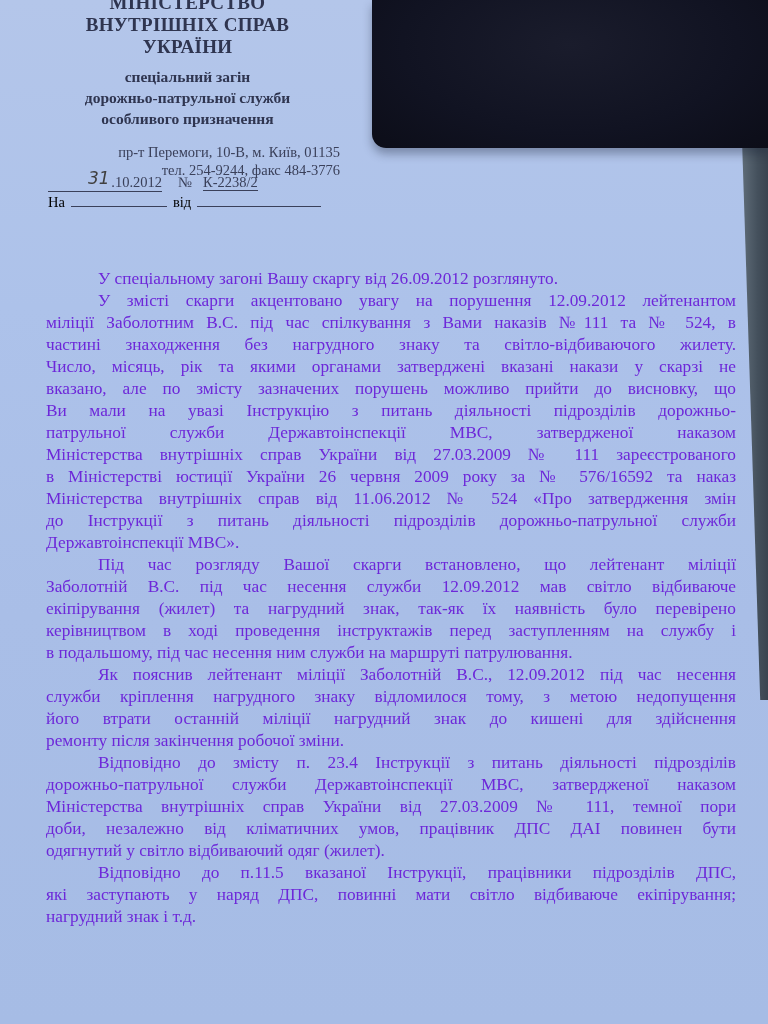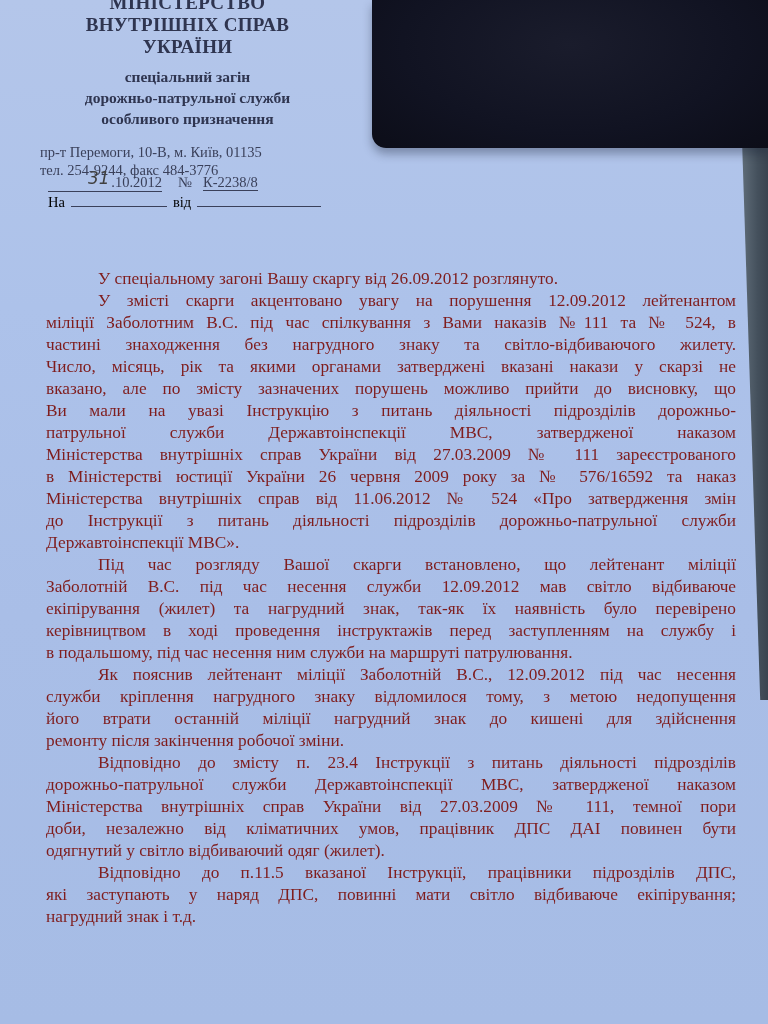--- a/index.html
+++ b/index.html
@@ -24,21 +24,21 @@
     border-bottom-left-radius:14px;
     box-shadow: 0 6px 10px rgba(20,30,50,0.35);
   }
   .header {
     position:absolute; left:50px; top:-8px; width:275px; text-align:center;
     font-weight:bold; color:#2f3550;
   }
   .header .ministry { font-size:19px; line-height:22px; letter-spacing:0.3px; }
   .header .unit { font-size:15.5px; line-height:21px; margin-top:8px; }
   .address {
-    position:absolute; left:40px; top:143px; width:300px; text-align:left;
+    position:absolute; left:40px; top:143px; width:300px; text-align:right;
     font-size:14.5px; line-height:18px; color:#3a405a;
   }
   .regline {
     position:absolute; left:48px; top:174px; font-size:14.5px; color:#3a405a;
     white-space:nowrap;
   }
   .regline .date {
     display:inline-block; border-bottom:1px solid #3a405a; width:114px; text-align:right; position:relative;
   }
   .regline .hand {
@@ -47,21 +47,21 @@
   }
   .regline .numsign { margin-left:12px; }
   .regline .num { margin-left:8px; border-bottom:1px solid #3a405a; }
   .toline {
     position:absolute; left:48px; top:194px; font-size:14.5px; color:#000000; white-space:nowrap;
   }
   .toline .blank { display:inline-block; width:96px; border-bottom:1px solid #3a405a; margin:0 6px; }
   .toline .blank2 { display:inline-block; width:124px; border-bottom:1px solid #3a405a; margin-left:6px; }
   .body {
     position:absolute; left:46px; top:268px; width:690px;
-    font-size:17.3px; line-height:22px; text-align:justify; color:#7f1d1d;
+    font-size:17.3px; line-height:22px; text-align:justify; color:#6d28d9;
   }
   .body p { margin:0; text-indent:52px; text-align:justify; }
   .body .l { display:block; text-align:justify; text-align-last:justify; white-space:nowrap; }
   .body .last { text-align-last:left; }
 </style>
 </head>
 <body>
 
 <div class="paper"></div>
 <div class="right-strip"></div>
@@ -84,21 +84,21 @@
   <div>пр-т Перемоги, 10-В, м. Київ, 01135</div>
   <div>тел. 254-9244, факс 484-3776</div>
 </div>
 
 <div class="regline">
   <span class="date">
     <span class="hand">31</span>
     <span>.10.2012</span>
   </span>
   <span class="numsign">№</span>
-  <span class="num">К-2238/8</span>
+  <span class="num">К-2238/2</span>
 </div>
 
 <div class="toline">
   <span>На</span><span class="blank"></span><span>від</span><span class="blank2"></span>
 </div>
 
 <div class="body">
   <p style="text-indent:52px;">
     <span>У спеціальному загоні Вашу скаргу від 26.09.2012 розглянуто.</span>
   </p>

